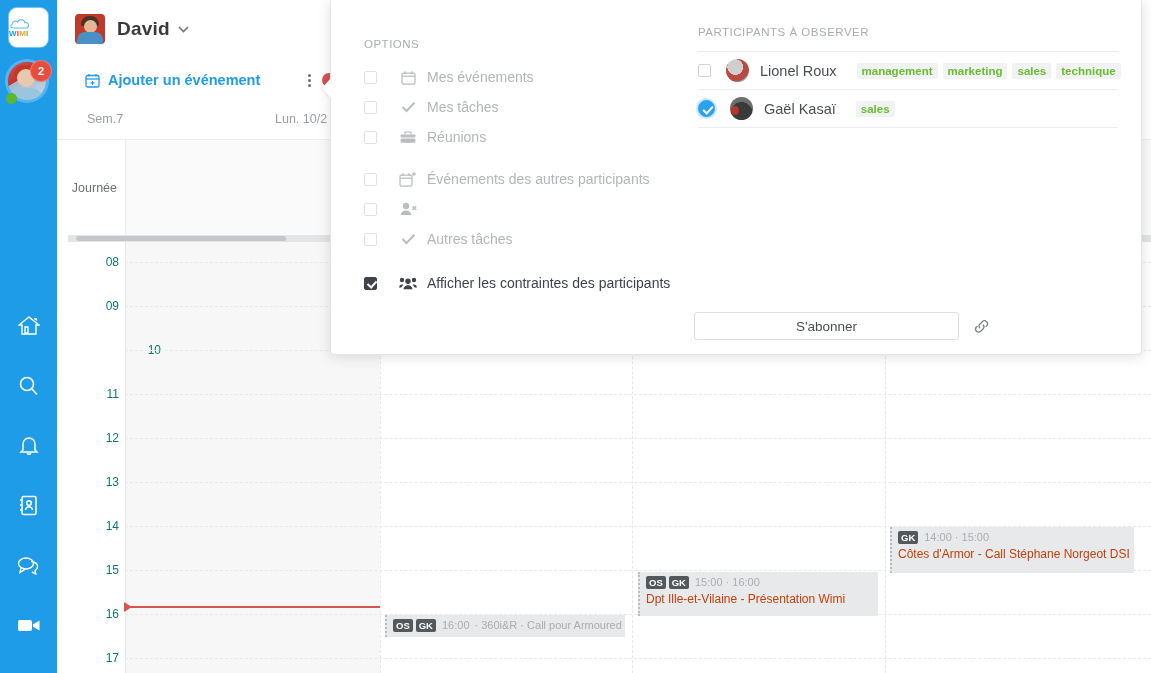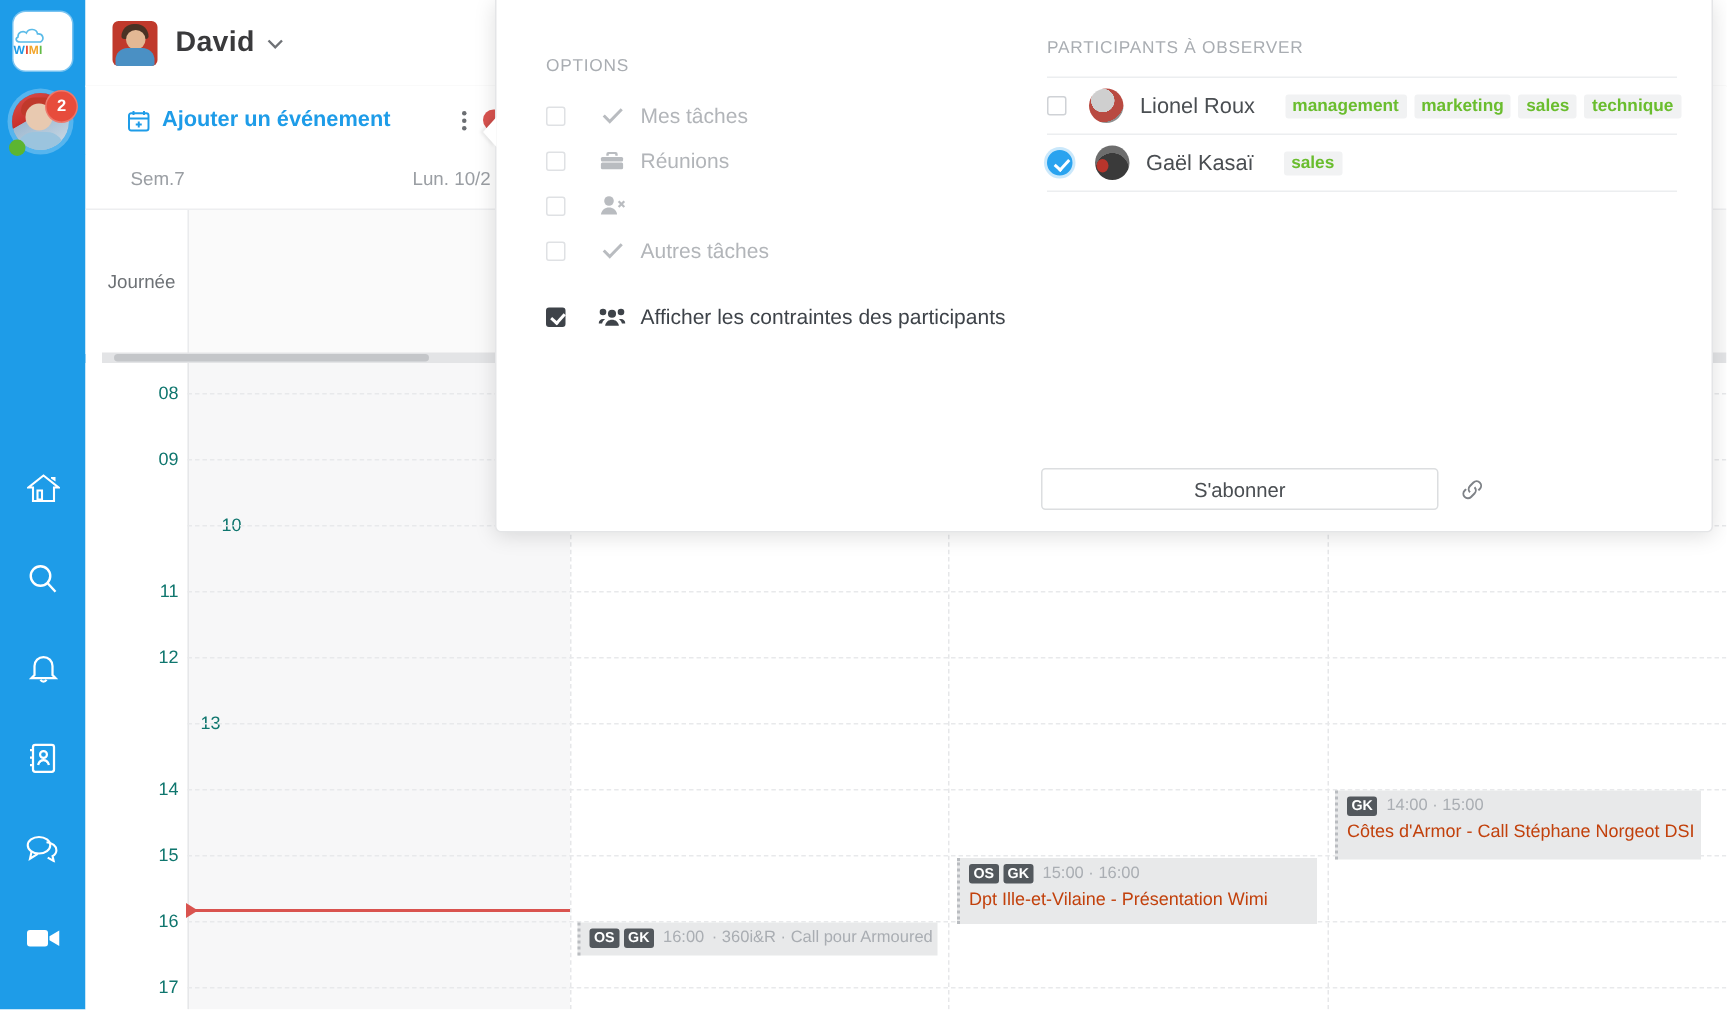--- a/index.html
+++ b/index.html
@@ -402,21 +402,21 @@
       <div class="hour-label" style="top: 13px;">08</div>
       <div class="hour-line" style="top: 20px;"></div>
       <div class="hour-label" style="top: 57px;">09</div>
       <div class="hour-line" style="top: 64px;"></div>
       <div class="hour-label" style="top: 101px; padding-left: 42px;">10</div>
       <div class="hour-line" style="top: 108px;"></div>
       <div class="hour-label" style="top: 145px;">11</div>
       <div class="hour-line" style="top: 152px;"></div>
       <div class="hour-label" style="top: 189px;">12</div>
       <div class="hour-line" style="top: 196px;"></div>
-      <div class="hour-label" style="top: 233px; padding-left: 28px;">13</div>
+      <div class="hour-label" style="top: 233px;">13</div>
       <div class="hour-line" style="top: 240px;"></div>
       <div class="hour-label" style="top: 277px;">14</div>
       <div class="hour-line" style="top: 284px;"></div>
       <div class="hour-label" style="top: 321px;">15</div>
       <div class="hour-line" style="top: 328px;"></div>
       <div class="hour-label" style="top: 365px;">16</div>
       <div class="hour-line" style="top: 372px;"></div>
       <div class="hour-label" style="top: 409px;">17</div>
       <div class="hour-line" style="top: 416px;"></div>
     </div>
@@ -453,36 +453,62 @@
 
 <div id="options-popover">
   <div id="popover-arrow"></div>
 
   <div id="options-col">
     <div class="section-title">OPTIONS</div>
     <div id="options-list" style="margin-top:12px">
         <div class="opt-row">
           <div class="cbox dim"></div>
           <div class="opt-icon">
+            <svg width="15" height="15" viewBox="0 0 15 15" fill="none" stroke="currentColor" stroke-width="1.25">
+              <rect x="1" y="3" width="13" height="11" rx="1.4"></rect>
+              <line x1="1" y1="6.2" x2="14" y2="6.2"></line>
+              <line x1="4" y1="1.2" x2="4" y2="4"></line>
+              <line x1="11" y1="1.2" x2="11" y2="4"></line>
+            </svg>
+          </div>
+          <div class="opt-label">Mes événements</div>
+        </div>
+        <div class="opt-row">
+          <div class="cbox dim"></div>
+          <div class="opt-icon">
             <svg width="15" height="12" viewBox="0 0 15 12" fill="none" stroke="currentColor" stroke-width="2">
               <path d="M1.5 6 L5.5 10 L13.5 1.8"></path>
             </svg>
           </div>
           <div class="opt-label">Mes tâches</div>
         </div>
         <div class="opt-row">
           <div class="cbox dim"></div>
           <div class="opt-icon">
             <svg width="16" height="14" viewBox="0 0 16 14" fill="currentColor">
               <path d="M5.6 1.4h4.8a1.4 1.4 0 011.4 1.4v1h-1.6v-.7a.5.5 0 00-.5-.5H6.3a.5.5 0 00-.5.5v.7H4.2v-1A1.4 1.4 0 015.6 1.4z"></path>
               <rect x="0.6" y="4.6" width="14.8" height="3" rx="1"></rect>
               <rect x="0.6" y="8.4" width="14.8" height="4.4" rx="1"></rect>
             </svg>
           </div>
           <div class="opt-label">Réunions</div>
+        </div>
+        <div class="opt-row" style="margin-top: 12px;">
+          <div class="cbox dim"></div>
+          <div class="opt-icon">
+            <svg width="18" height="16" viewBox="0 0 18 16" fill="none" stroke="currentColor" stroke-width="1.25">
+              <rect x="1" y="4" width="12" height="11" rx="1.4"></rect>
+              <line x1="1" y1="7.2" x2="13" y2="7.2"></line>
+              <line x1="4" y1="2.2" x2="4" y2="5"></line>
+              <line x1="10" y1="2.2" x2="10" y2="5"></line>
+              <line x1="15" y1="1" x2="15" y2="5"></line>
+              <line x1="13" y1="3" x2="17" y2="3"></line>
+            </svg>
+          </div>
+          <div class="opt-label">Événements des autres participants</div>
         </div>
         <div class="opt-row">
           <div class="cbox dim"></div>
           <div class="opt-icon">
             <svg width="17" height="14" viewBox="0 0 17 14" fill="currentColor">
               <circle cx="6" cy="4" r="3.2"></circle>
               <path d="M0.6 13c.5-3 2.7-4.6 5.4-4.6S11 10 11.4 13z"></path>
               <g stroke="currentColor" stroke-width="1.5">
                 <line x1="12.4" y1="4.2" x2="16.2" y2="8"></line>
                 <line x1="16.2" y1="4.2" x2="12.4" y2="8"></line>

